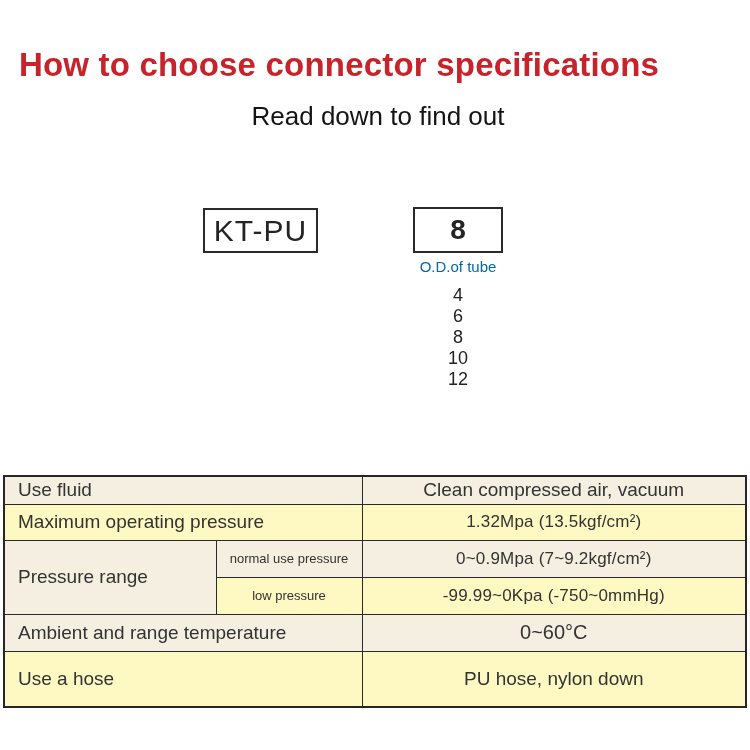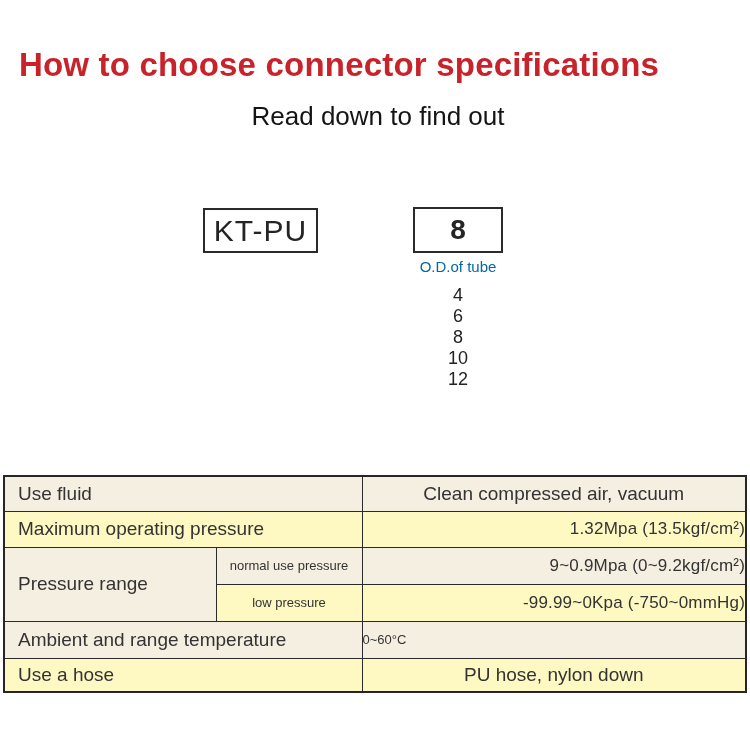--- a/index.html
+++ b/index.html
@@ -53,22 +53,22 @@
     border: 2px solid #262626;
   }
   table.spec td {
     border: 1px solid #2b2b2b;
     color: #333333;
     overflow: hidden;
     white-space: nowrap;
   }
   td.lbl   { font-size: 19px; padding-left: 13px; text-align: left; }
   td.val   { text-align: center; font-size: 19px; }
-  td.val-n { text-align: right; font-size: 17px; letter-spacing: 0.2px; }
-  td.val-s { font-size: 13px; }
+  td.val-n { text-align: center; font-size: 17px; letter-spacing: 0.2px; }
+  td.val-s { text-align: center; font-size: 20px; }
   td.sublbl{ text-align: center; font-size: 13px; color: #3a3a3a; }
   tr.shaded td { background: #f5efe1; }
   td.plain { background: #fef9c3; }
 </style>
 </head>
 <body>
 
 <div class="canvas">
 
   <div class="main-title">How to choose connector specifications</div>
@@ -93,42 +93,42 @@
   </div>
 
   <div class="spec-table-wrap">
     <table class="spec">
       <colgroup>
         <col style="width:212px">
         <col style="width:146px">
         <col style="width:384px">
       </colgroup>
       <tbody>
-          <tr class="shaded" style="height:35px">
+          <tr class="shaded" style="height:28px">
         <td class="lbl" colspan="2">Use fluid</td>
         <td class="val">Clean compressed air, vacuum</td>
       </tr>
       <tr style="height:36px">
         <td class="lbl plain" colspan="2">Maximum operating pressure</td>
         <td class="val-n plain">1.32Mpa (13.5kgf/cm²)</td>
       </tr>
       <tr class="shaded" style="height:37px">
         <td class="lbl plain" rowspan="2">Pressure range</td>
         <td class="sublbl">normal use pressure</td>
-        <td class="val-n">9~0.9Mpa (0~9.2kgf/cm²)</td>
+        <td class="val-n">0~0.9Mpa (7~9.2kgf/cm²)</td>
       </tr>
       <tr style="height:37px">
         <td class="sublbl plain">low pressure</td>
         <td class="val-n plain">-99.99~0Kpa (-750~0mmHg)</td>
       </tr>
       <tr class="shaded" style="height:37px">
         <td class="lbl" colspan="2">Ambient and range temperature</td>
         <td class="val-s">0~60°C</td>
       </tr>
-      <tr style="height:34px">
+      <tr style="height:56px">
         <td class="lbl plain" colspan="2">Use a hose</td>
         <td class="val plain">PU hose, nylon down</td>
       </tr>
     </tbody>
       </table>
   </div>
 
 </div>
 
 </body></html>

